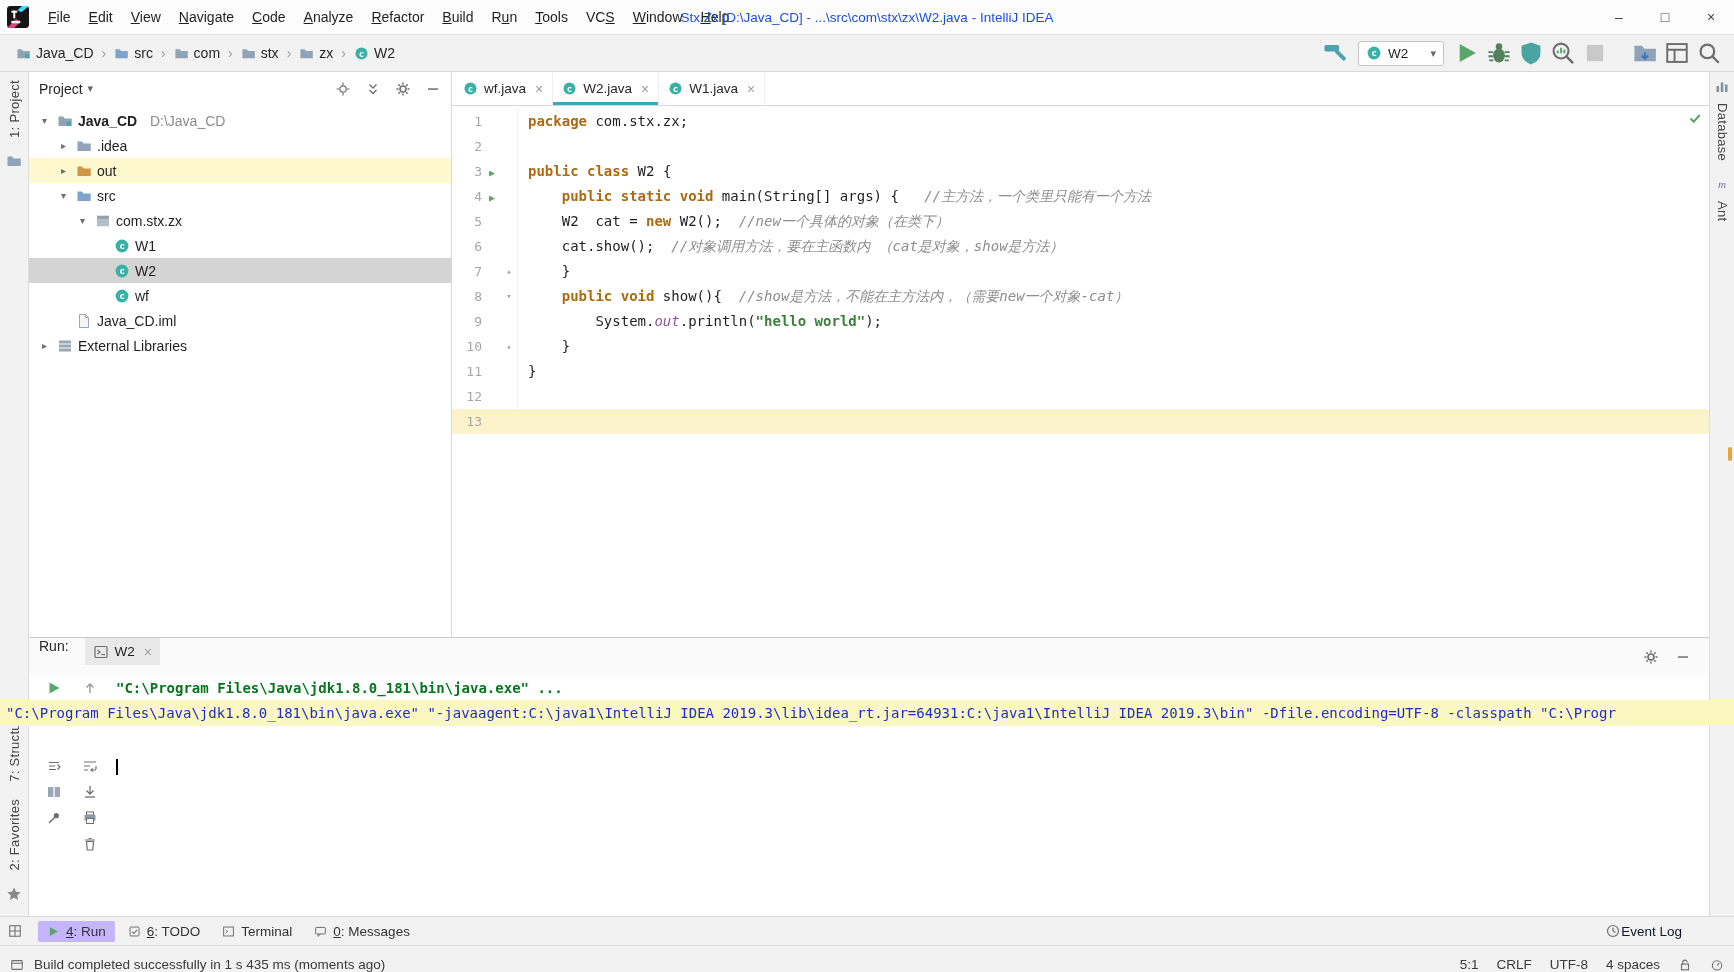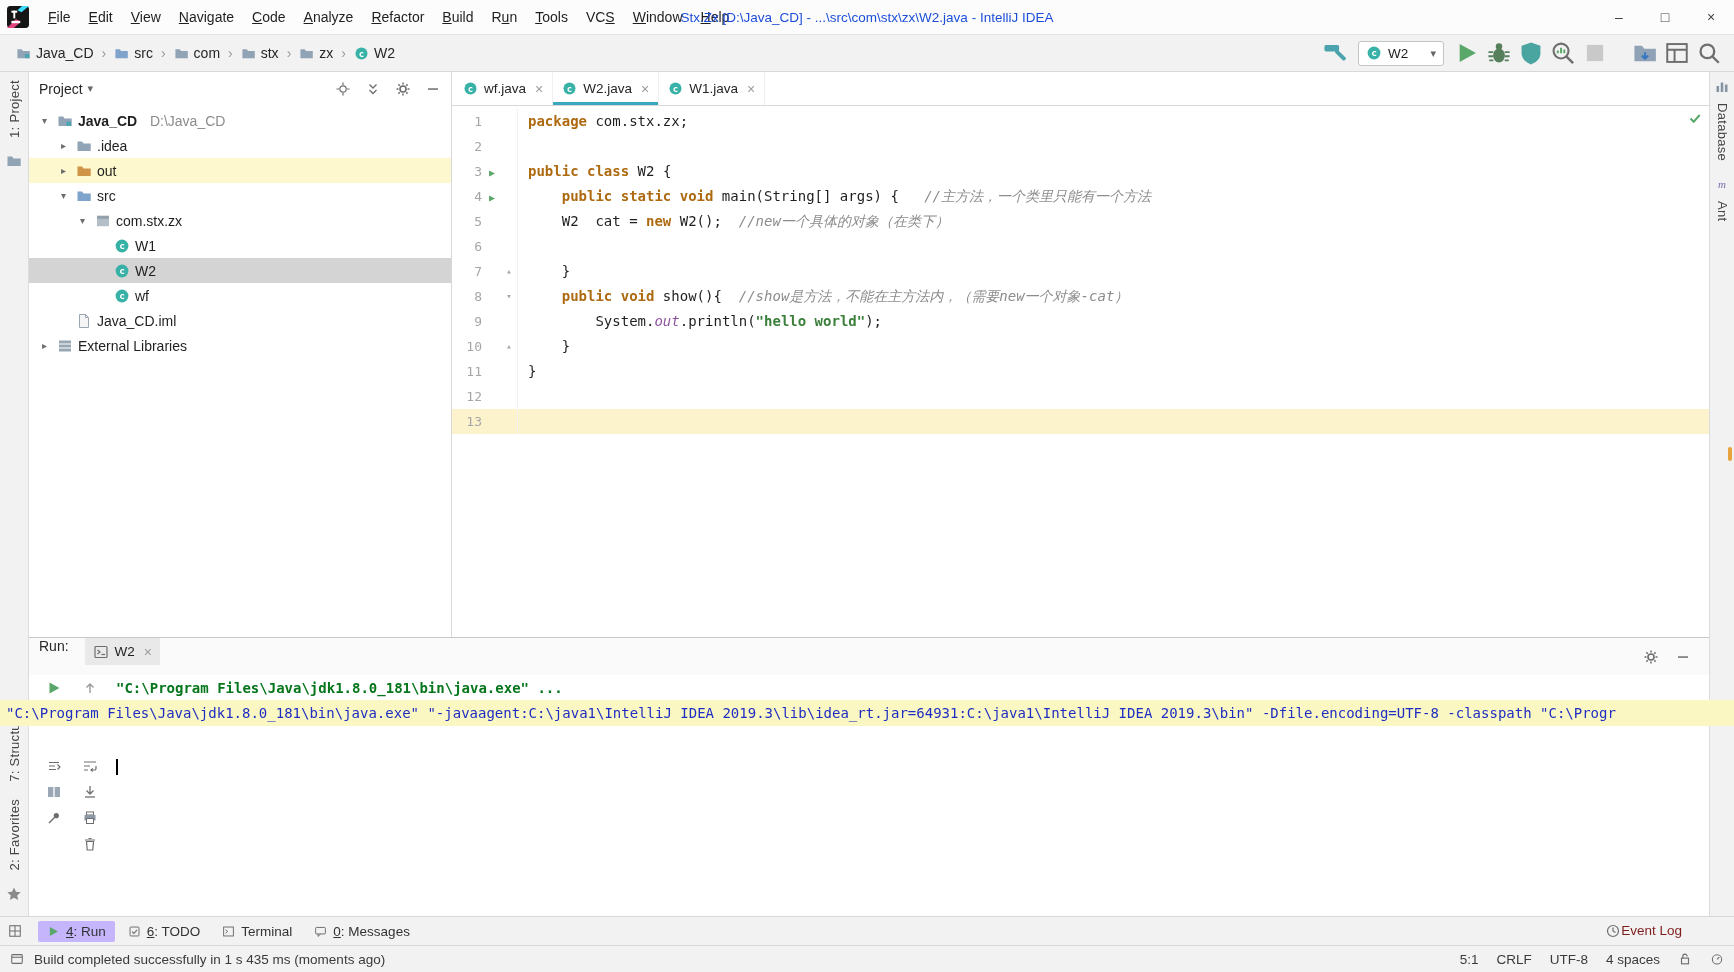--- a/index.html
+++ b/index.html
@@ -103,24 +103,24 @@
 
   .cmd-overlay{position:absolute;left:0;top:700px;width:1734px;height:26px;line-height:26px;background:#fbf7c3;color:#1f2ec2;font-family:"DejaVu Sans Mono",monospace;font-size:14px;white-space:pre;overflow:hidden;padding-left:6px;z-index:5}
 
   
   .toolwin-bar{height:29px;display:flex;align-items:center;background:#f2f2f2;border-top:1px solid #d8d8d8;padding:0 8px;gap:10px}
   .tw-switcher svg{width:14px;height:14px}
   .tw-buttons{display:flex;align-items:center;gap:4px;margin-left:6px}
   .tw-btn{display:flex;align-items:center;gap:6px;padding:3px 9px;font-size:13.5px;color:#333;border-radius:2px;cursor:pointer}
   .tw-btn.active{background:#c4b5fd}
   .tw-btn .icon svg{width:13px;height:13px}
-  .event-log{margin-left:auto;display:flex;align-items:flex-start;font-size:13.5px;color:#7f1d1d;padding-right:44px;cursor:pointer}
+  .event-log{margin-left:auto;display:flex;align-items:center;font-size:13.5px;color:#0f172a;padding-right:44px;cursor:pointer}
 
   
-  .statusbar{height:27px;display:flex;align-items:center;background:#f2f2f2;border-top:1px solid #d8d8d8;padding:0 10px;font-size:13.5px;color:#3a3a3a;gap:10px}
+  .statusbar{height:27px;display:flex;align-items:flex-end;background:#f2f2f2;border-top:1px solid #d8d8d8;padding:0 10px;font-size:13.5px;color:#3a3a3a;gap:10px}
   .sb-icon svg{width:14px;height:14px}
   .sb-right{margin-left:auto;display:flex;align-items:center;gap:18px}
   .sb-item{cursor:pointer}
   .sb-right .icon svg{width:14px;height:14px}
 </style>
 </head>
 <body>
 
 <div class="app">
 
@@ -454,20 +454,21 @@
                     <span class="gut-fold"></span>
                   </span>
                   <span class="code-text"><span class="tk-pl">    W2  cat = </span><span class="tk-kw">new</span><span class="tk-pl"> W2();  </span><span class="tk-cm">//new一个具体的对象（在类下）</span></span>
                 </div>
                 <div class="code-line">
                   <span class="gut">
                     <span class="gut-num">6</span>
                     <span class="gut-ico"></span>
                     <span class="gut-fold"></span>
                   </span>
+                  <span class="code-text"><span class="tk-pl">    cat.show();  </span><span class="tk-cm">//对象调用方法，要在主函数内 （cat是对象，show是方法）</span></span>
                 </div>
                 <div class="code-line">
                   <span class="gut">
                     <span class="gut-num">7</span>
                     <span class="gut-ico"></span>
                     <span class="gut-fold">▴</span>
                   </span>
                   <span class="code-text"><span class="tk-pl">    }</span></span>
                 </div>
                 <div class="code-line">

